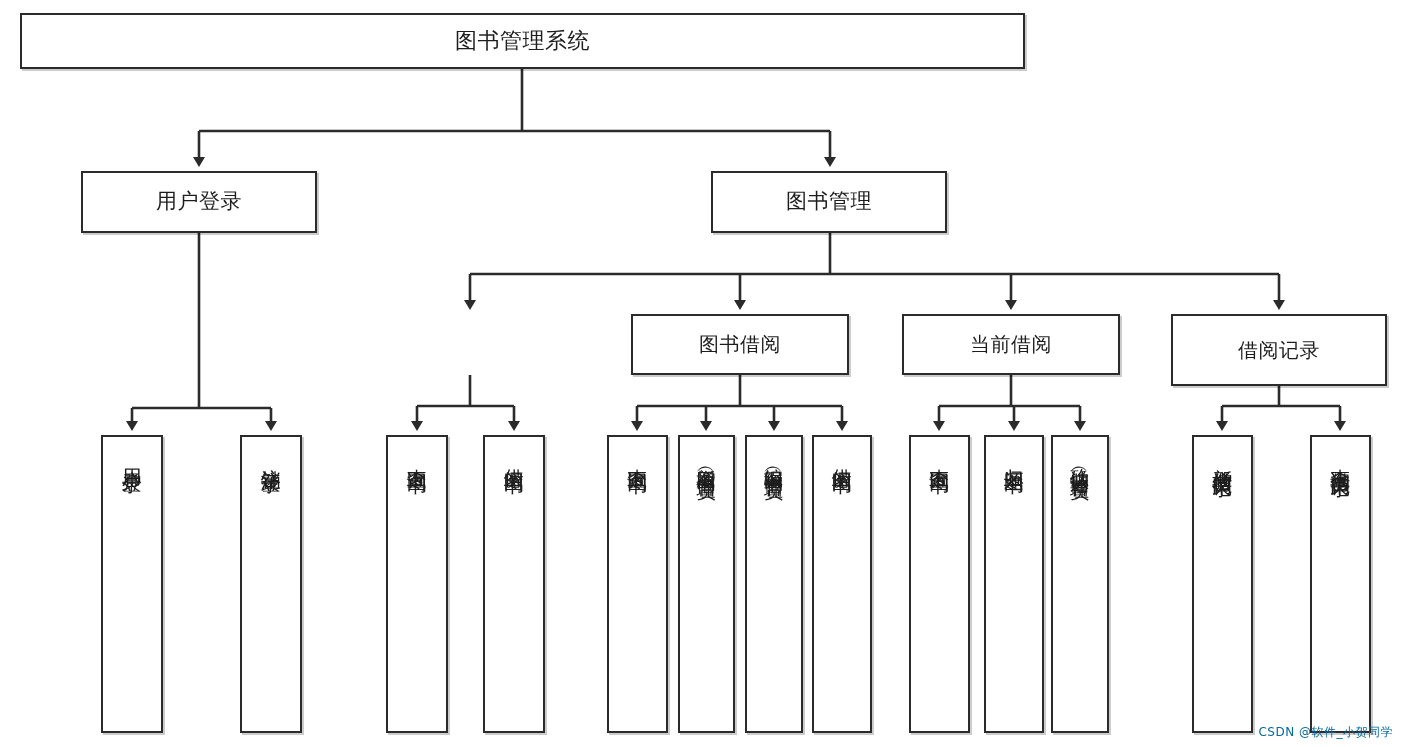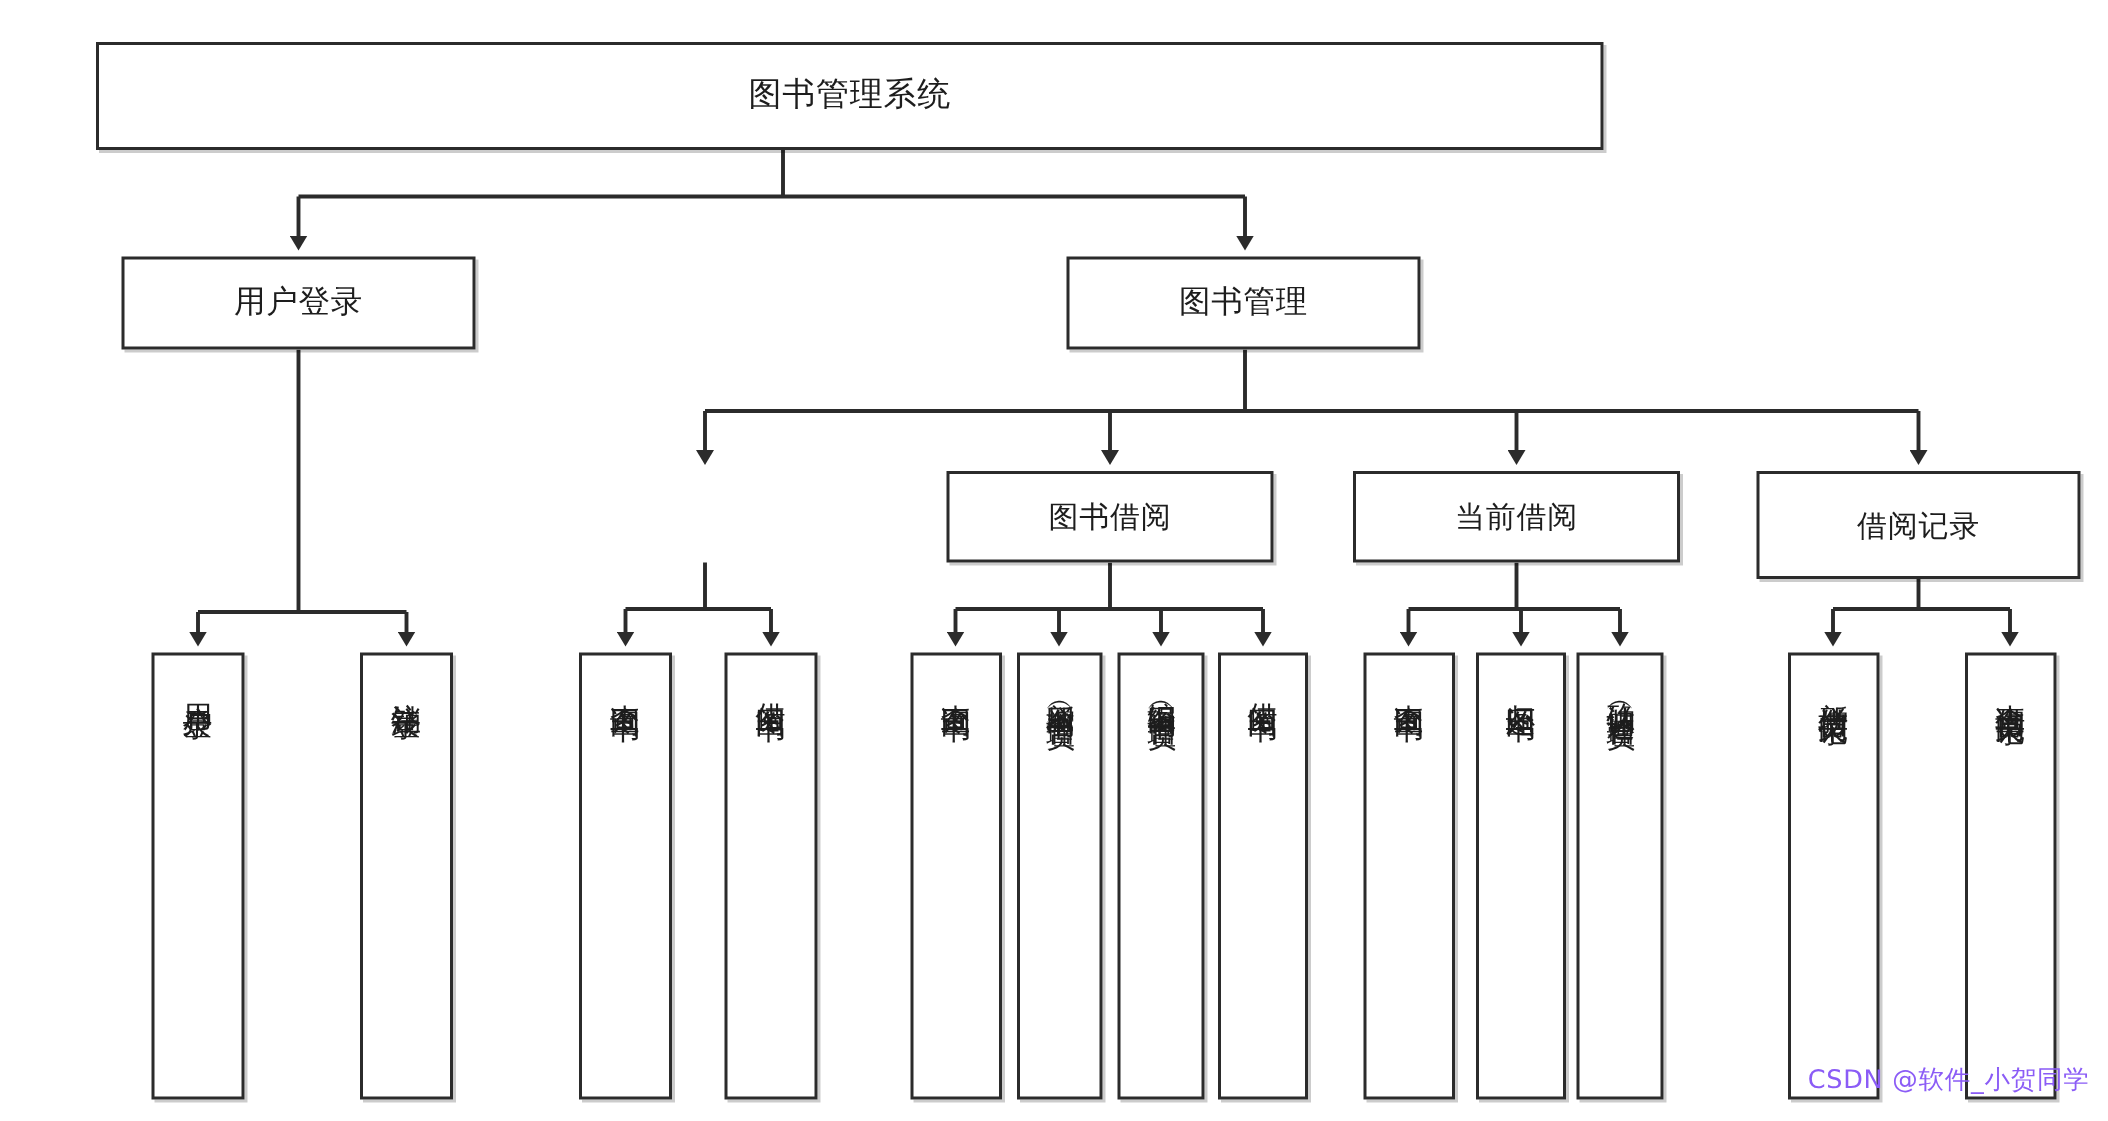--- a/index.html
+++ b/index.html
@@ -56,23 +56,23 @@
     position: absolute;
     left: 0;
     top: 0;
     width: 1405px;
     height: 747px;
     pointer-events: none;
   }
   #watermark {
     position: absolute;
     right: 12px;
-    bottom: 16px;
-    font-size: 17px;
-    color: #8b5cf6;
+    bottom: 6px;
+    font-size: 12px;
+    color: #0369a1;
     letter-spacing: 0.5px;
     white-space: nowrap;
   }
 </style>
 </head>
 <body>
 
 <div id="canvas">
 
   <svg id="edges" viewBox="0 0 1405 747" xmlns="http://www.w3.org/2000/svg">
@@ -120,21 +120,21 @@
       <path d="M1014,406 L1014,422" marker-end="url(#arrow)"></path>
       <path d="M1080,406 L1080,422" marker-end="url(#arrow)"></path>
 
       <path d="M1279,375 L1279,406"></path>
       <path d="M1222,406 L1340,406"></path>
       <path d="M1222,406 L1222,422" marker-end="url(#arrow)"></path>
       <path d="M1340,406 L1340,422" marker-end="url(#arrow)"></path>
     </g>
   </svg>
 
-  <div class="node root" style="left: 20px; top: 28px; width: 1005px; height: 72px; margin-left: 44px;">
+  <div class="node root" style="left: 20px; top: 13px; width: 1005px; height: 56px;">
     <span class="label">图书管理系统</span>
   </div>
 
   <div class="node lvl2" style="left: 81px; top: 171px; width: 236px; height: 62px;">
     <span class="label">用户登录</span>
   </div>
   <div class="node lvl2" style="left: 711px; top: 171px; width: 236px; height: 62px;">
     <span class="label">图书管理</span>
   </div>
 

